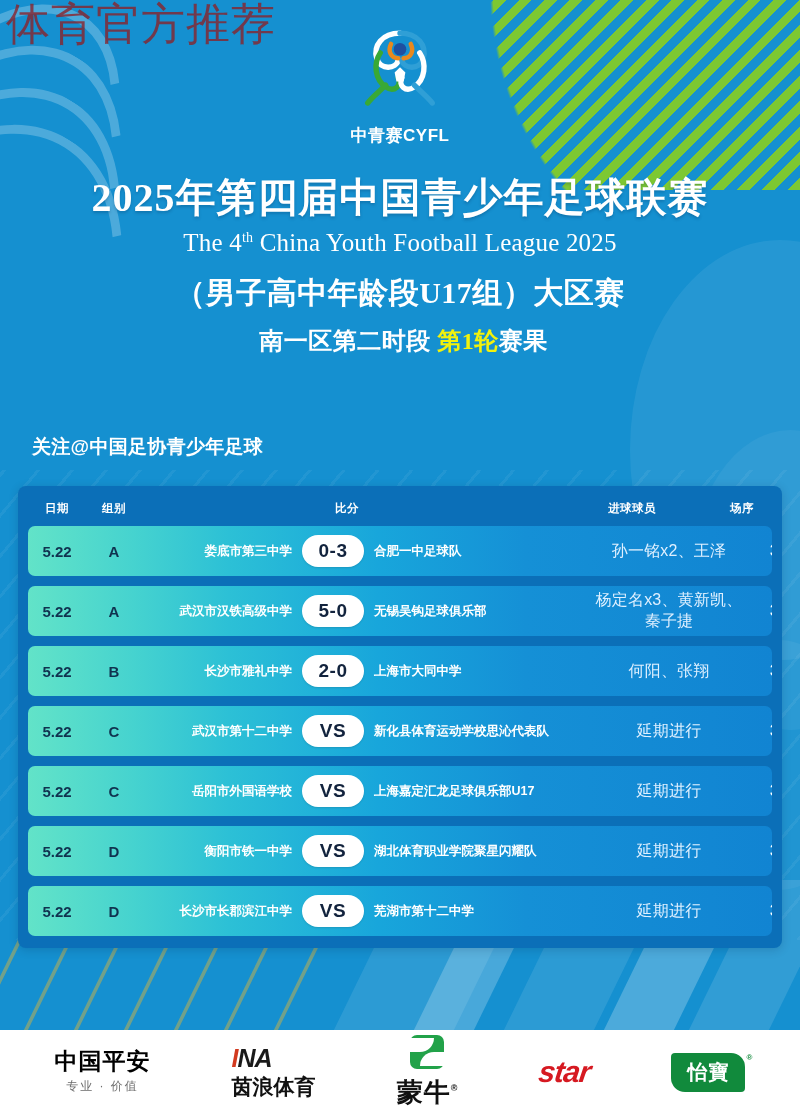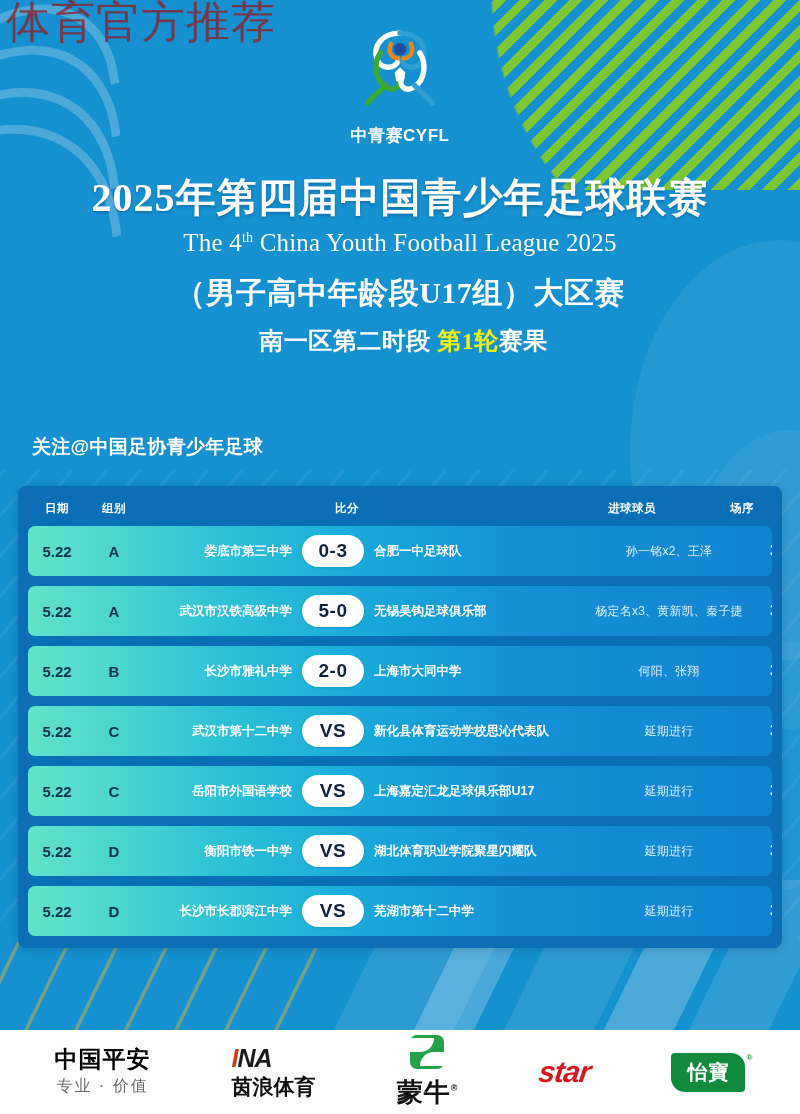--- a/index.html
+++ b/index.html
@@ -65,21 +65,21 @@
   .hatch {
     position:absolute; left:0; right:0; top:470px; height:470px;
     background: repeating-linear-gradient(-50deg,
         rgba(255,255,255,0.055) 0px, rgba(255,255,255,0.055) 3px,
         rgba(0,0,0,0) 3px, rgba(0,0,0,0) 26px);
   }
 
   
   .watermark {
     position:absolute; left:6px; top:2px;
-    font-family:Liberation Mono, monospace;
+    font-family:Liberation Serif, serif;
     font-size:44px; line-height:1.05;
     color:#8c2128; opacity:0.78;
     letter-spacing:1px;
     white-space:nowrap;
     z-index:30;
   }
 
   
   .logo-wrap {
     position:absolute; top:26px; left:50%; transform:translateX(-50%);
@@ -146,21 +146,21 @@
     margin-top:10px;
     border-radius:7px;
     background:linear-gradient(90deg,#62e3c8 0%, #46d3cf 14%, #2cc0d6 27%, #18a6db 47%, #1590d6 67%, #1184d2 100%);
     position:relative;
     overflow:hidden;
   }
   .row:first-of-type { margin-top:2px; }
   .row .c-date  { color:#10324f; font-size:15px; font-weight:bold; }
   .row .c-group { color:#10324f; font-size:15px; font-weight:bold; }
   .row .c-order { color:#ffffff; font-size:16px; font-weight:bold; }
-  .row .c-scorer{ color:#dff0ff; font-size:12px; letter-spacing:0.2px; }
+  .row .c-scorer{ color:#dff0ff; font-size:16px; letter-spacing:0.2px; }
 
   .match {
     display:flex; align-items:center; justify-content:flex-end; gap:10px;
     width:100%;
   }
   .team {
     color:#ffffff; font-size:12.5px; font-weight:bold; white-space:nowrap;
   }
   .team.home { width:150px; text-align:right; }
   .team.away { width:215px; text-align:left; }
@@ -196,21 +196,21 @@
     display:flex; align-items:center; justify-content:space-around;
     z-index:40;
     padding:0 14px;
   }
   .sp { display:flex; flex-direction:column; align-items:center; justify-content:center; }
   .sp-pingan-main {
     color:#000000; font-size:23px; font-weight:bold; letter-spacing:1px;
     line-height:1;
   }
   .sp-pingan-sub {
-    margin-top:5px; color:#6d6d6d; font-size:16px; letter-spacing:2px;
+    margin-top:5px; color:#6d6d6d; font-size:12px; letter-spacing:2px;
   }
   .sp-ina { display:flex; align-items:flex-start; gap:0; }
   .sp-ina-mark {
     color:#1a1a1a; font-size:25px; font-weight:bold; font-style:italic;
     letter-spacing:-1px;
   }
   .sp-ina-mark b { color:#d23a1f; }
   .sp-ina-cn { color:#111111; font-size:21px; font-weight:bold; letter-spacing:0px; }
   .sp-mengniu { display:flex; align-items:center; gap:6px; }
   .mn-mark {

